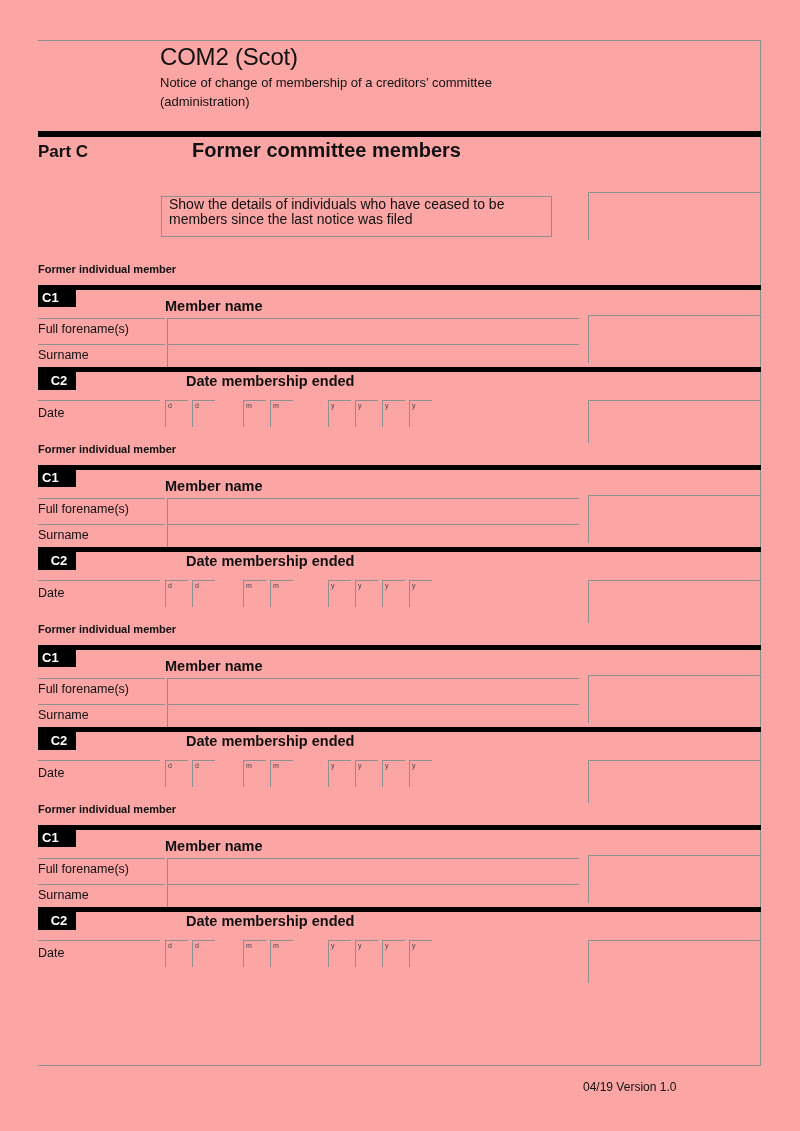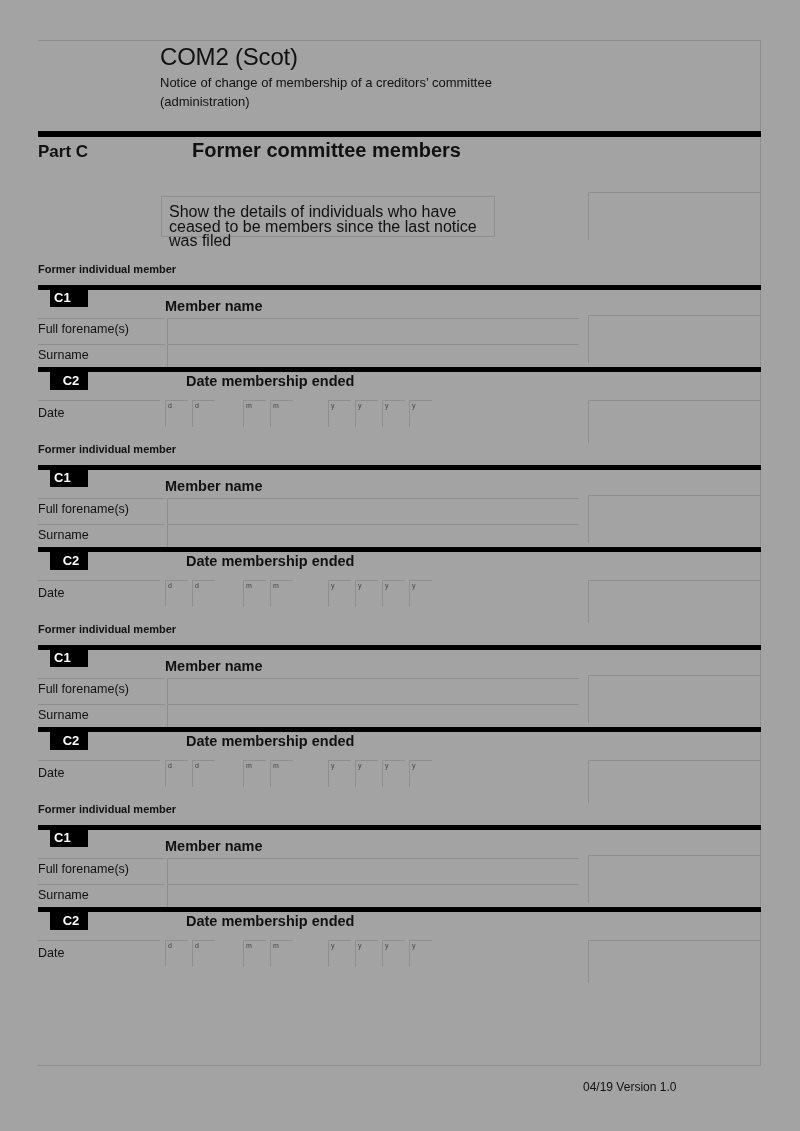--- a/index.html
+++ b/index.html
@@ -3,48 +3,48 @@
 <meta charset="utf-8">
 <style>
   :root{
     --rule:#8f8f8f;
     --ink:#111;
     --bar:#000;
   }
   *{box-sizing:border-box;margin:0;padding:0;}
   html,body{background:#fff;}
   body{font-family:"Liberation Sans", sans-serif;color:var(--ink);}
-  .page{position:relative;width:800px;height:1131px;background:#a3a3a3;overflow:hidden;}
+  .page{position:relative;width:800px;height:1131px;background:#fca5a5;overflow:hidden;}
 
   
   .rule-top{position:absolute;left:38px;top:40px;width:723px;border-top:1.5px solid var(--rule);}
   .rule-right{position:absolute;left:760px;top:40px;height:1026px;border-left:1.5px solid var(--rule);}
   .rule-bottom{position:absolute;left:38px;top:1065px;width:723px;border-top:1.5px solid var(--rule);}
 
   
   .header-block{position:absolute;left:160px;top:44px;}
   .form-code{font-size:24px;font-weight:400;line-height:26px;letter-spacing:-0.2px;}
   .form-subtitle{font-size:13px;line-height:19px;font-weight:400;margin-top:3px;}
 
   .part-bar{position:absolute;left:38px;top:131px;width:723px;height:6px;background:var(--bar);}
   .part-label{position:absolute;left:38px;top:142px;font-size:17px;font-weight:700;}
   .part-title{position:absolute;left:160px;top:139px;font-size:20px;font-weight:700;margin-left:32px;}
 
   
-  .instruction-box{position:absolute;left:161px;top:196px;width:334px;height:41px;border:1.5px solid var(--rule);padding:8px 7px;font-size:16px;line-height:14.5px;}
+  .instruction-box{position:absolute;left:161px;top:196px;width:391px;height:41px;border:1.5px solid var(--rule);padding:0 7px;font-size:14px;line-height:14.5px;}
   .obox{border-top:1.5px solid var(--rule);border-left:1.5px solid var(--rule);position:absolute;background:transparent;}
   .obox-intro{left:588px;top:192px;width:172px;height:48px;}
 
   
   .member-section{position:absolute;left:38px;width:723px;height:180px;}
   .sec-heading{position:absolute;left:0;top:0;font-size:11px;font-weight:700;}
   .secbar{position:absolute;left:0;width:723px;height:5px;background:var(--bar);}
   .secbar.b1{top:22px;}
   .secbar.b2{top:104px;}
-  .badge{position:absolute;left:12px;width:38px;height:18px;background:var(--bar);color:#fff;font-size:13px;font-weight:700;line-height:18px;padding-left:4px;}
+  .badge{position:absolute;left:0;width:38px;height:18px;background:var(--bar);color:#fff;font-size:13px;font-weight:700;line-height:18px;padding-left:4px;}
   .badge.c1{top:26px;}
   .badge.c2{top:109px;text-align:center;}
   .sec-title{position:absolute;left:127px;font-size:14.5px;font-weight:700;line-height:18px;}
   .sec-title.t1{top:34px;}
   .sec-title.t2{top:109px;margin-left:21px;}
 
   .ovl{position:absolute;border-top:1.5px solid var(--rule);}
   .ovl.lab1{left:0;top:55px;width:127px;}
   .ovl.lab2{left:0;top:81px;width:127px;}
   .ovl.inp1{left:129px;top:55px;width:412px;}

